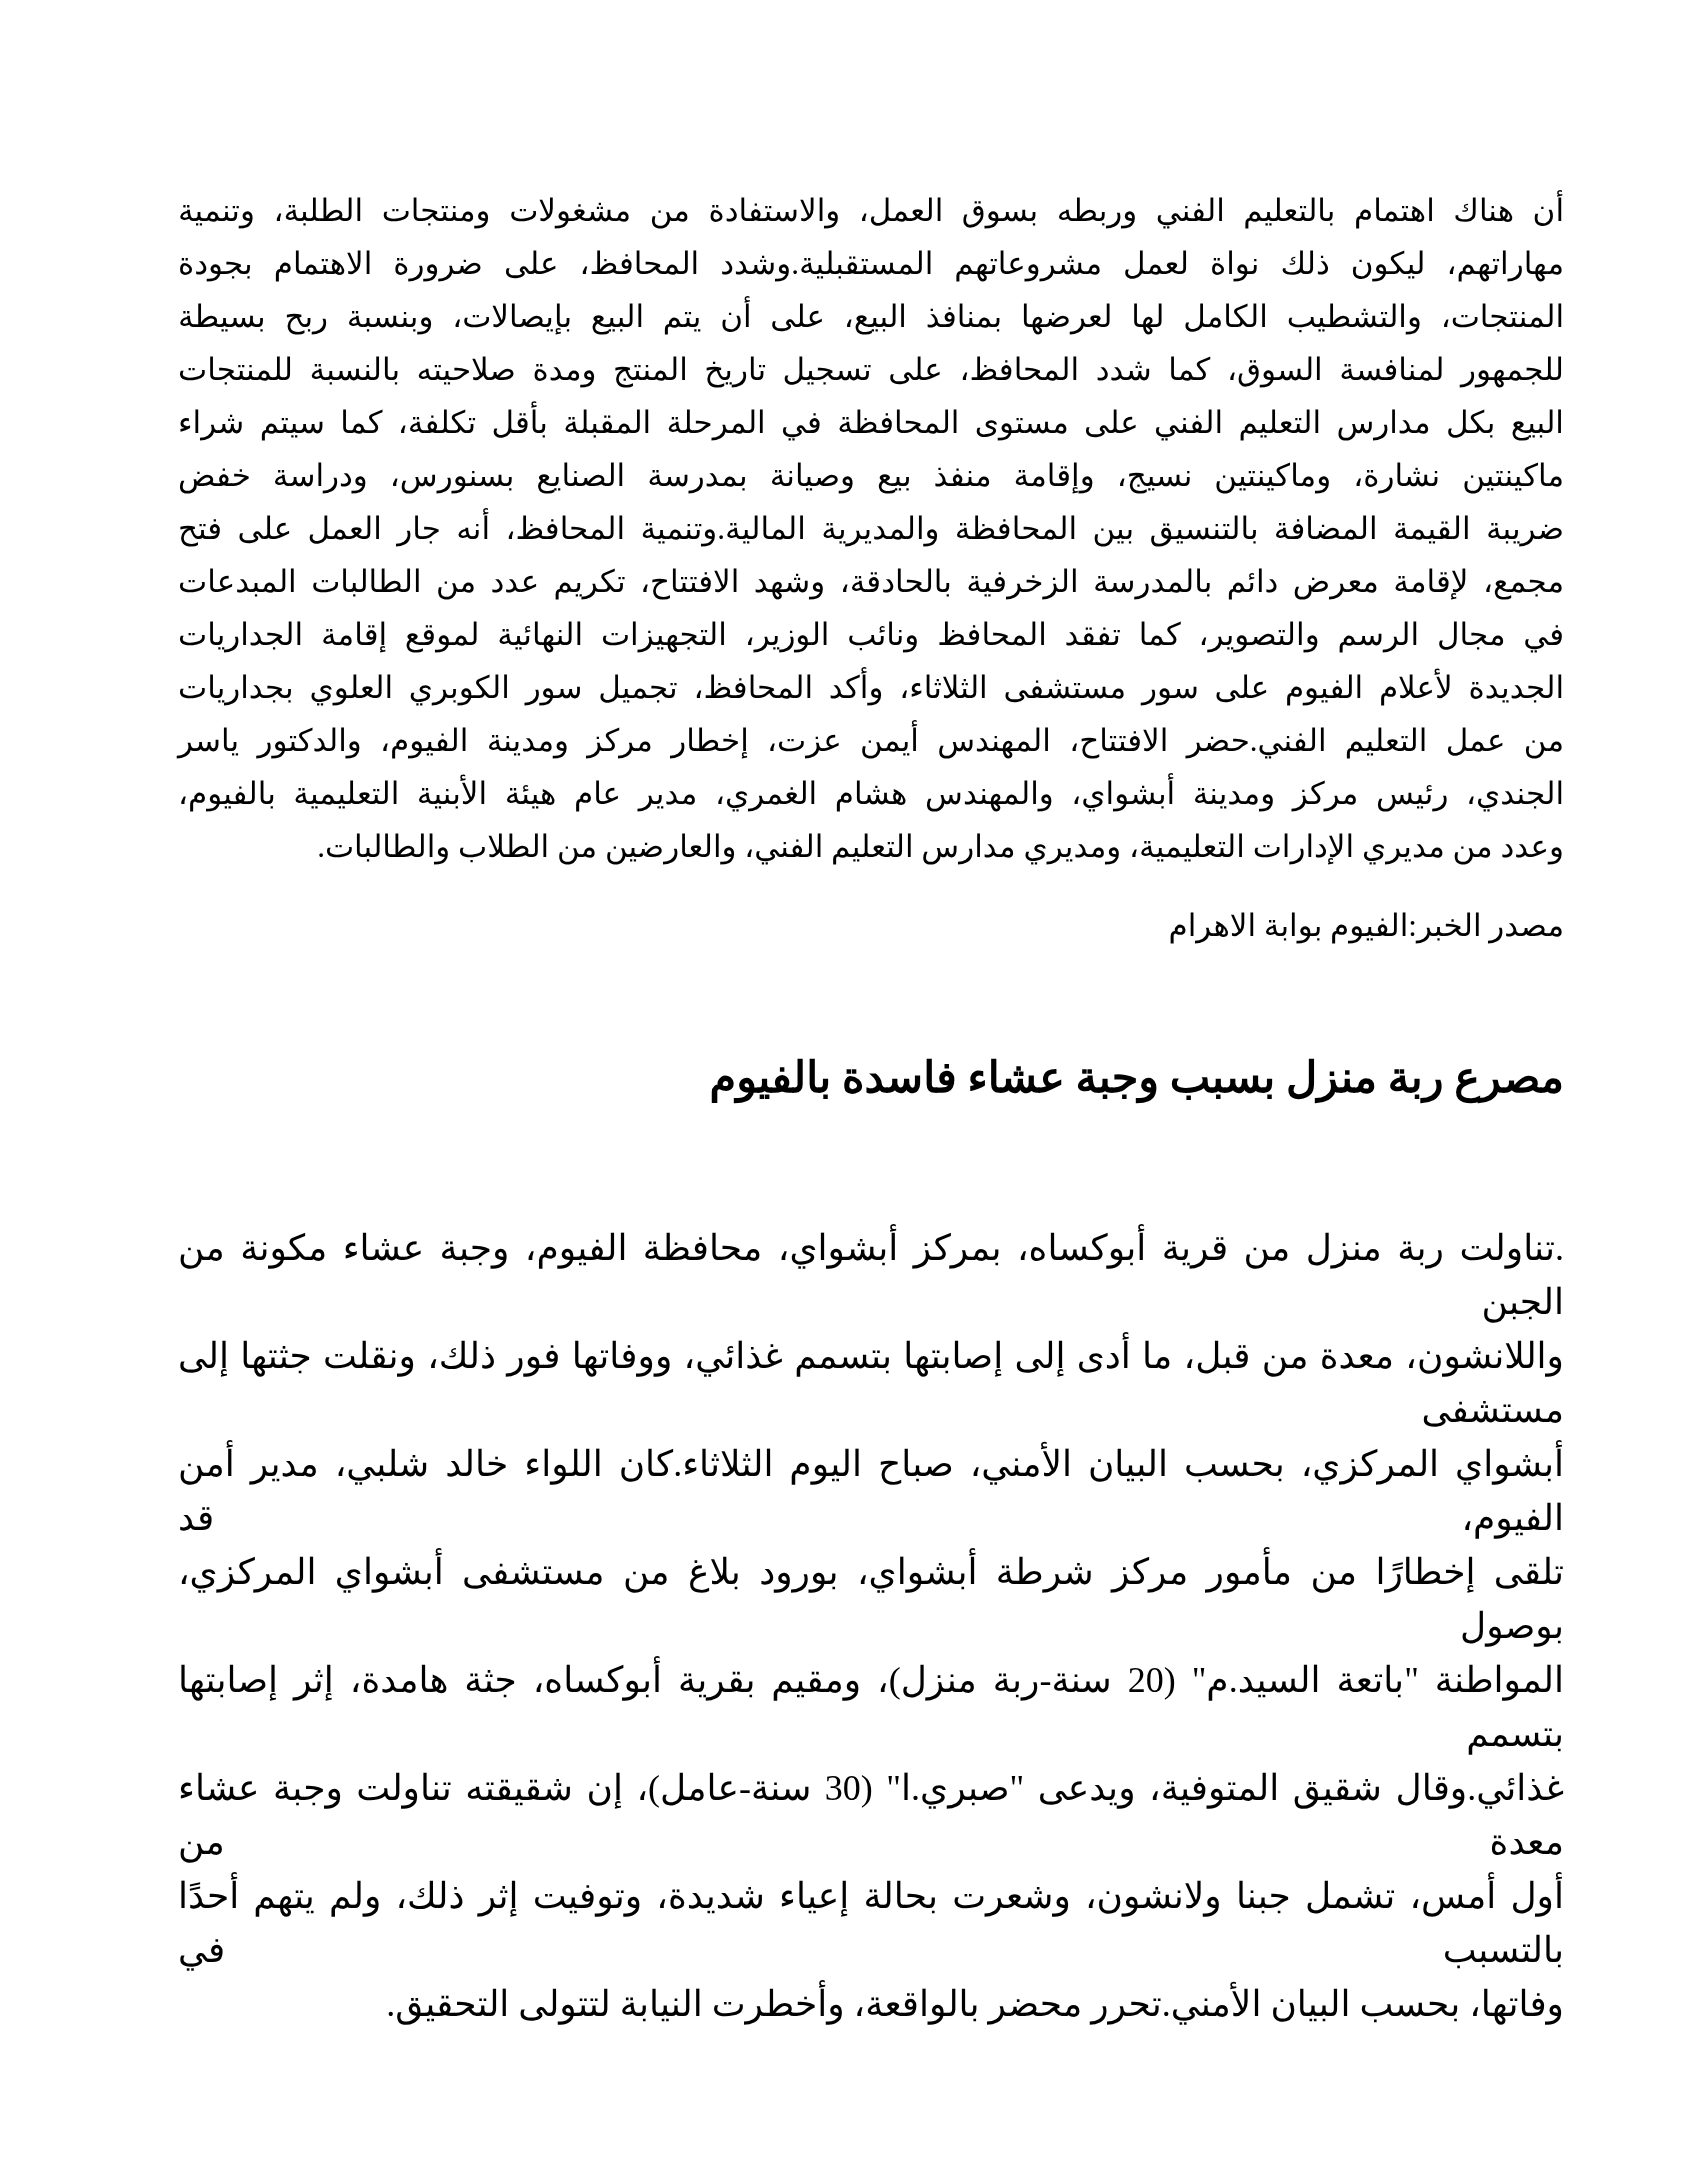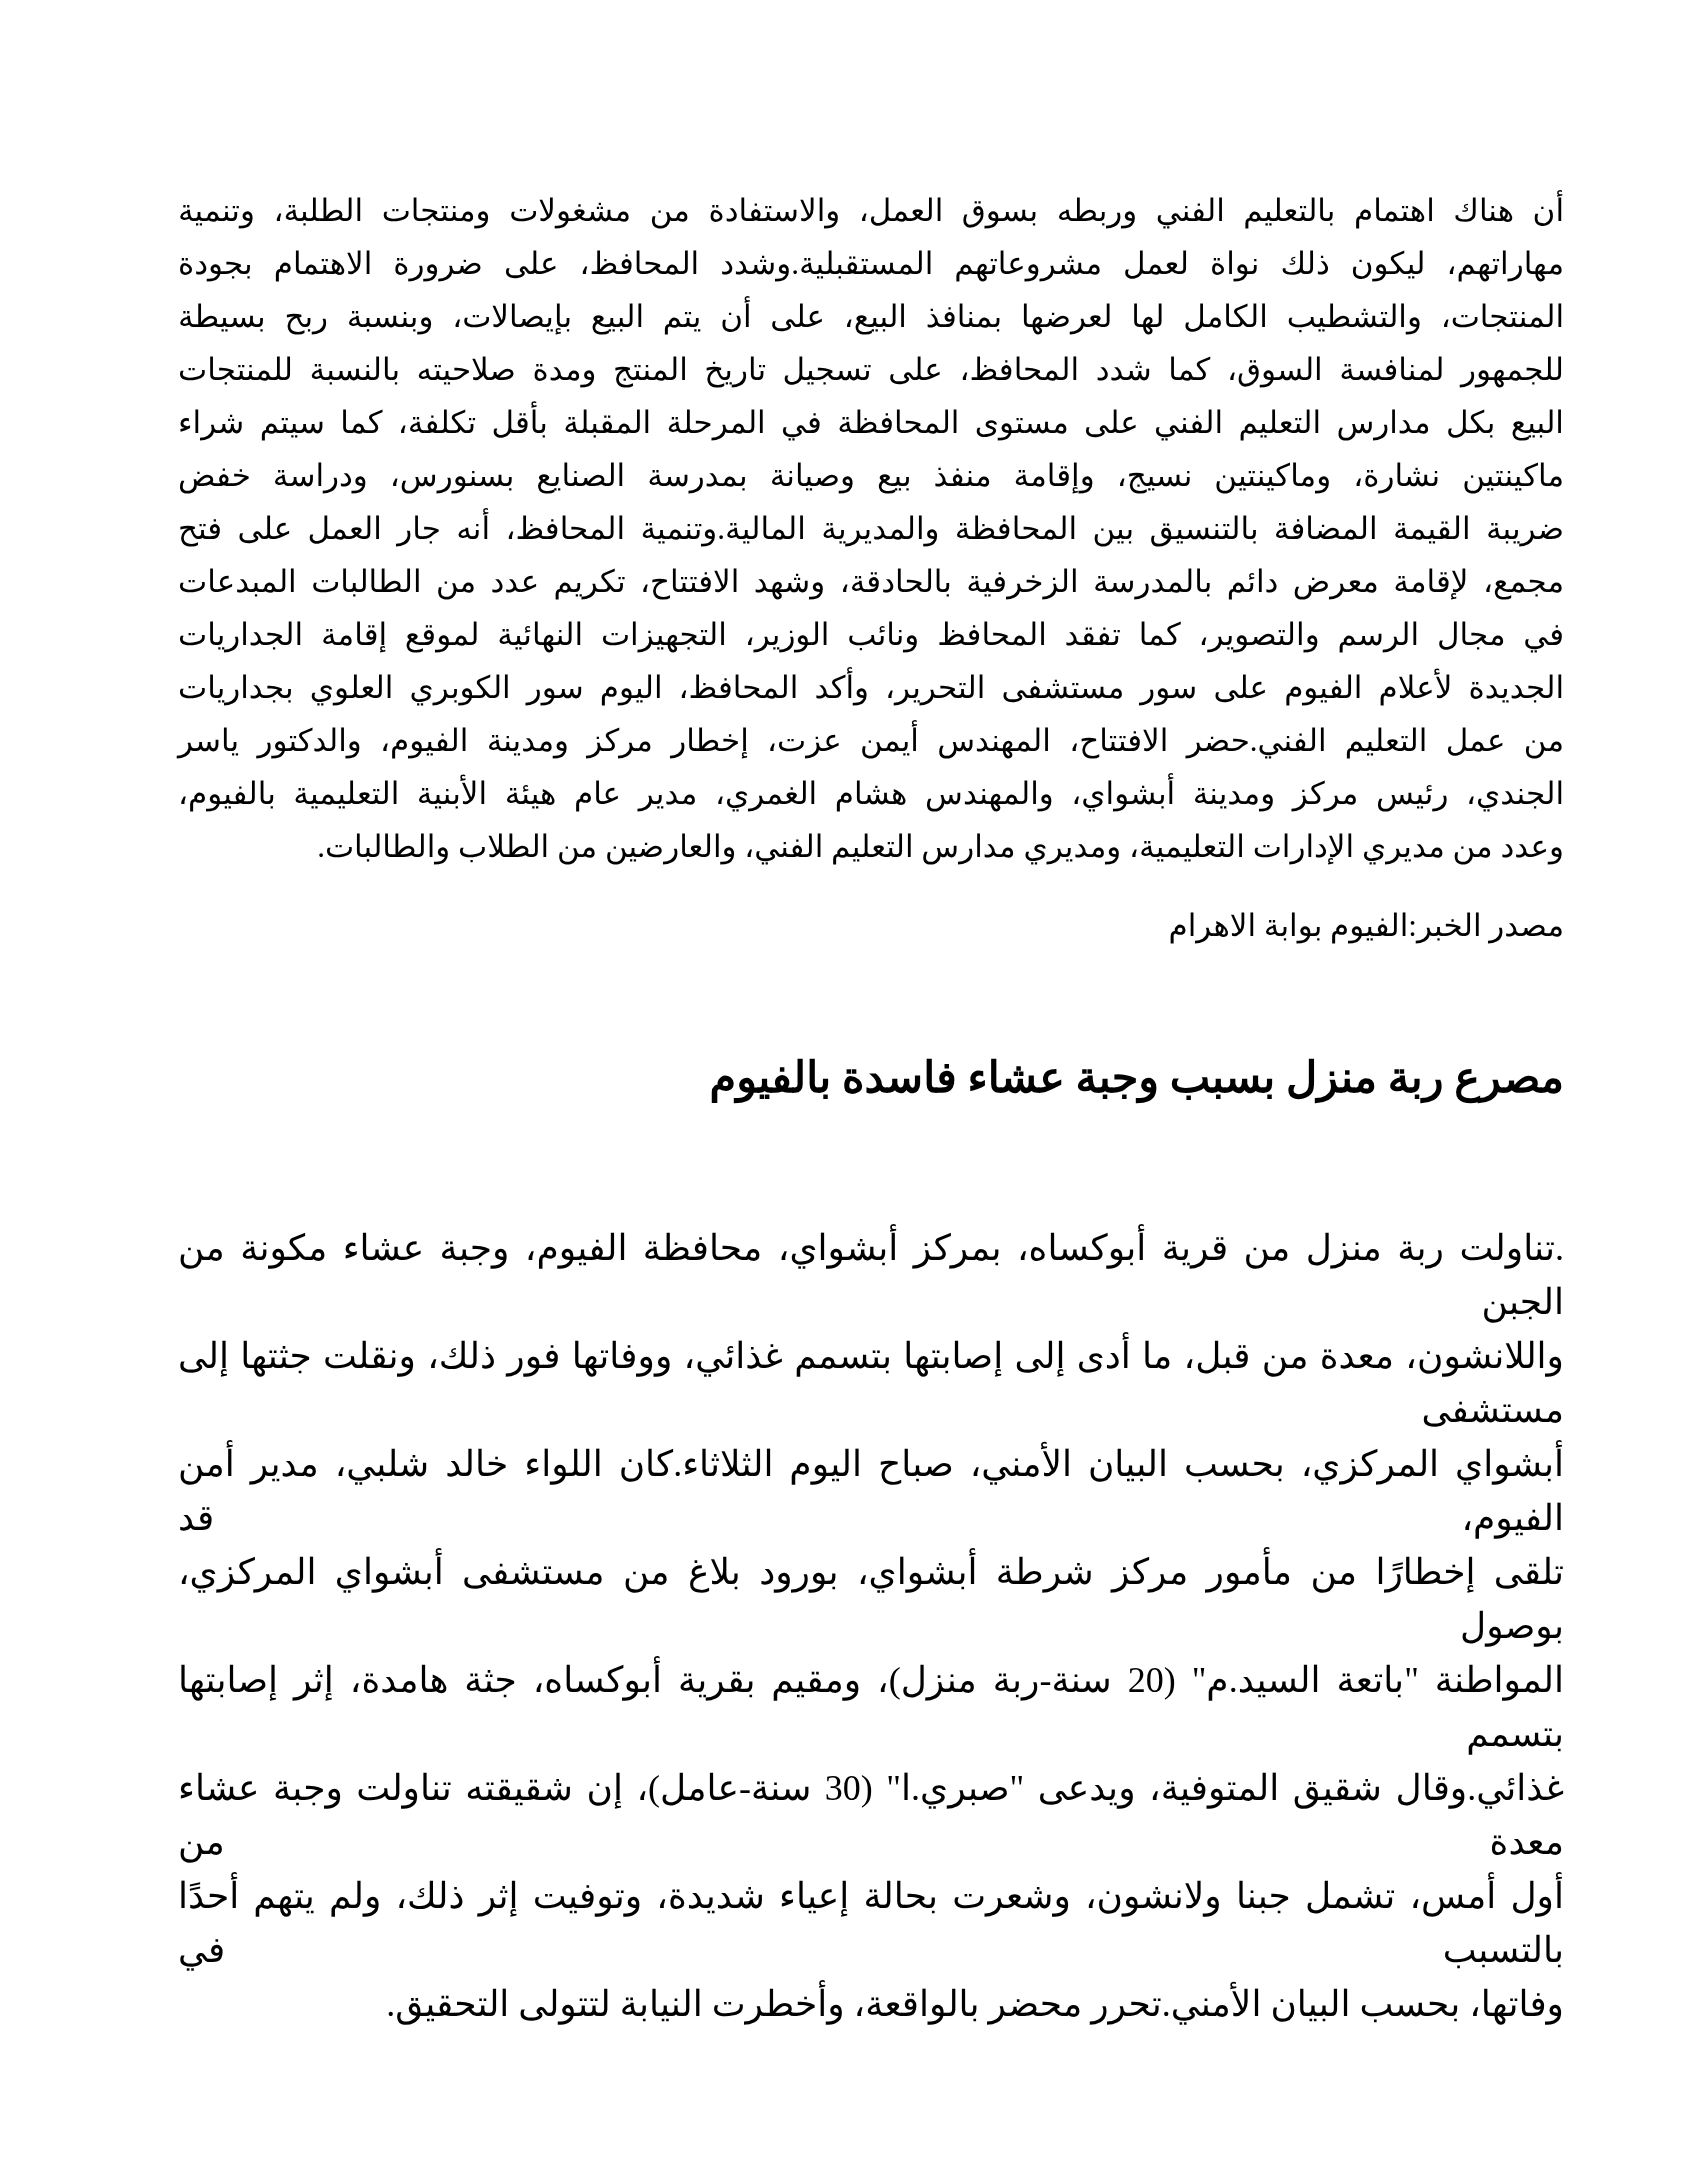--- a/index.html
+++ b/index.html
@@ -61,21 +61,21 @@
     <div class="body-paragraph para-1">
         <div class="line">أن هناك اهتمام بالتعليم الفني وربطه بسوق العمل، والاستفادة من مشغولات ومنتجات الطلبة، وتنمية</div>
         <div class="line">مهاراتهم، ليكون ذلك نواة لعمل مشروعاتهم المستقبلية.وشدد المحافظ، على ضرورة الاهتمام بجودة</div>
         <div class="line">المنتجات، والتشطيب الكامل لها لعرضها بمنافذ البيع، على أن يتم البيع بإيصالات، وبنسبة ربح بسيطة</div>
         <div class="line">للجمهور لمنافسة السوق، كما شدد المحافظ، على تسجيل تاريخ المنتج ومدة صلاحيته بالنسبة للمنتجات</div>
         <div class="line">البيع بكل مدارس التعليم الفني على مستوى المحافظة في المرحلة المقبلة بأقل تكلفة، كما سيتم شراء</div>
         <div class="line">ماكينتين نشارة، وماكينتين نسيج، وإقامة منفذ بيع وصيانة بمدرسة الصنايع بسنورس، ودراسة خفض</div>
         <div class="line">ضريبة القيمة المضافة بالتنسيق بين المحافظة والمديرية المالية.وتنمية المحافظ، أنه جار العمل على فتح</div>
         <div class="line">مجمع، لإقامة معرض دائم بالمدرسة الزخرفية بالحادقة، وشهد الافتتاح، تكريم عدد من الطالبات المبدعات</div>
         <div class="line">في مجال الرسم والتصوير، كما تفقد المحافظ ونائب الوزير، التجهيزات النهائية لموقع إقامة الجداريات</div>
-        <div class="line">الجديدة لأعلام الفيوم على سور مستشفى التحرير، وأكد المحافظ، اليوم سور الكوبري العلوي بجداريات</div>
+        <div class="line">الجديدة لأعلام الفيوم على سور مستشفى الثلاثاء، وأكد المحافظ، تجميل سور الكوبري العلوي بجداريات</div>
         <div class="line">من عمل التعليم الفني.حضر الافتتاح، المهندس أيمن عزت، إخطار مركز ومدينة الفيوم، والدكتور ياسر</div>
         <div class="line">الجندي، رئيس مركز ومدينة أبشواي، والمهندس هشام الغمري، مدير عام هيئة الأبنية التعليمية بالفيوم،</div>
         <div class="line last">وعدد من مديري الإدارات التعليمية، ومديري مدارس التعليم الفني، والعارضين من الطلاب والطالبات.</div>
       </div>
 
     <div class="meta-line source-1">مصدر الخبر:الفيوم بوابة الاهرام</div>
 
 
     <div class="article-title">مصرع ربة منزل بسبب وجبة عشاء فاسدة بالفيوم</div>
 

